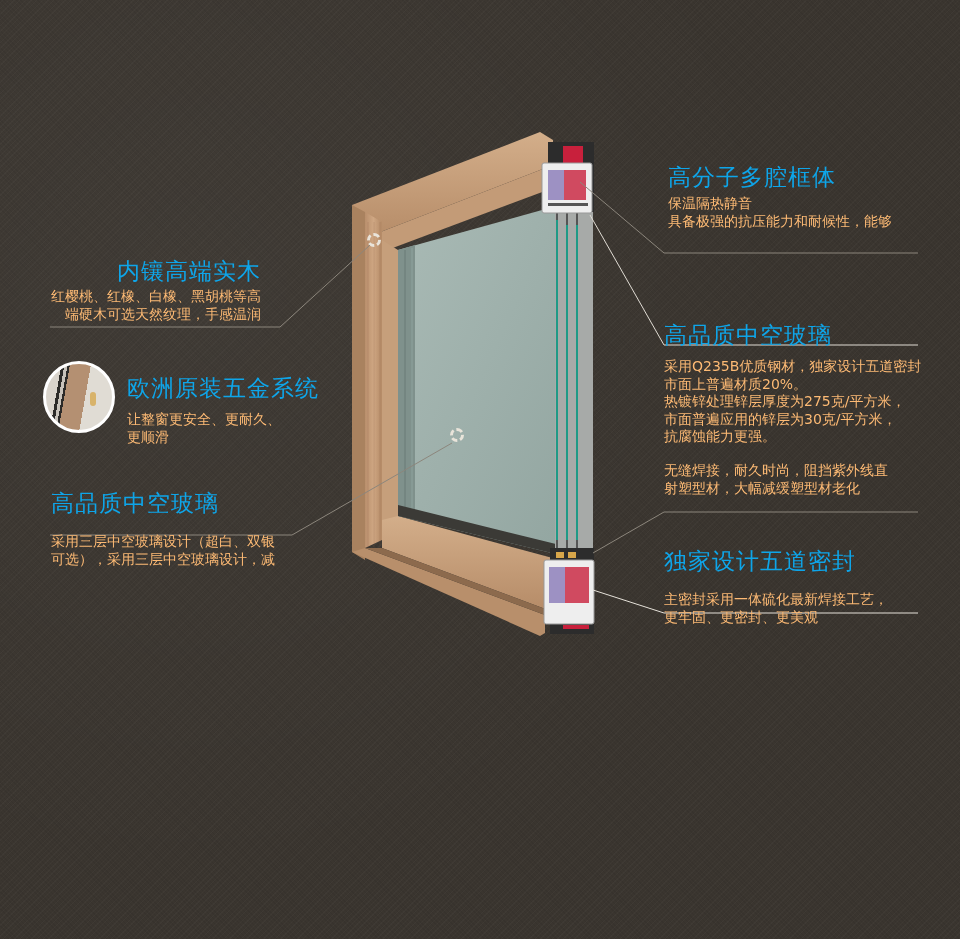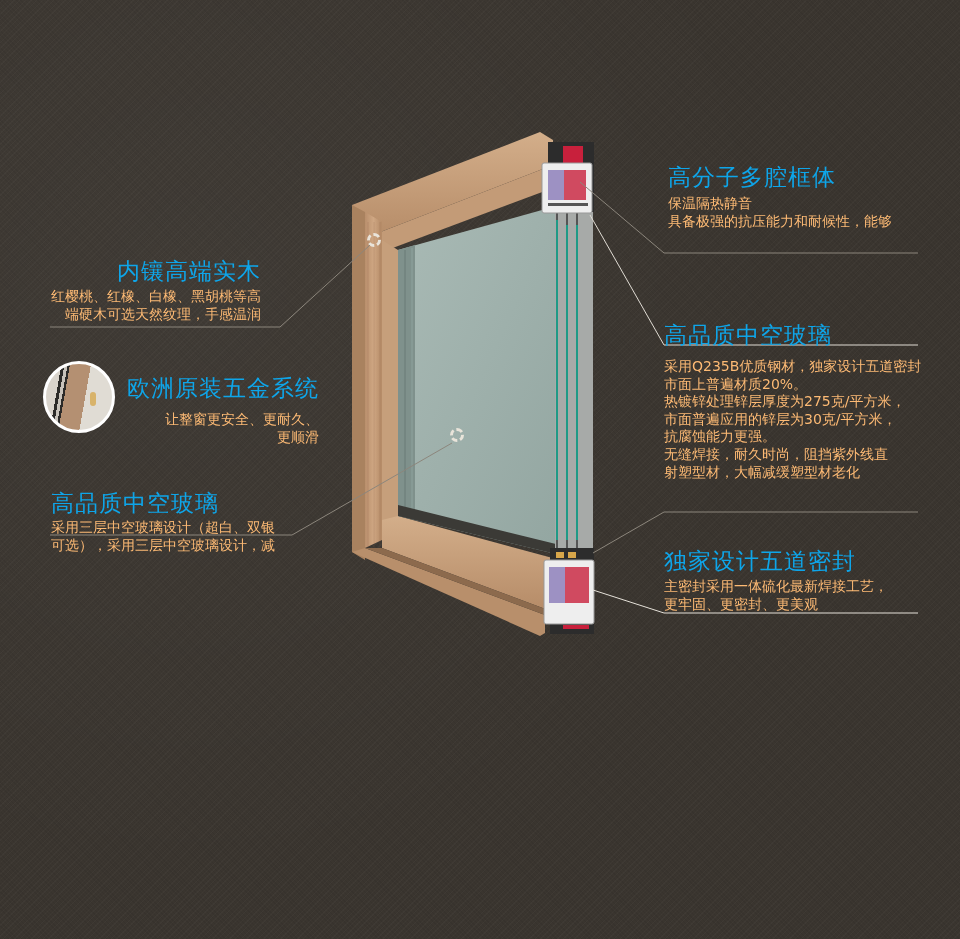--- a/index.html
+++ b/index.html
@@ -133,42 +133,42 @@
 <div class="abs" style="left:664px;top:320px;">
   <div class="title">高品质中空玻璃</div>
   <div class="desc" style="margin-top:7px;">采用Q235B优质钢材，独家设计五道密封</div>
   <div class="desc">市面上普遍材质20%。</div>
   <div class="desc">热镀锌处理锌层厚度为275克/平方米，</div>
   <div class="desc">市面普遍应用的锌层为30克/平方米，</div>
   <div class="desc">抗腐蚀能力更强。</div>
 </div>
 
 <div class="abs" style="left:664px;top:445px;">
-  <div class="desc" style="margin-top:1px;text-align:right;">无缝焊接，耐久时尚，阻挡紫外线直</div>
+  <div class="desc" style="margin-top:17px;text-align:right;">无缝焊接，耐久时尚，阻挡紫外线直</div>
   <div class="desc">射塑型材，大幅减缓塑型材老化</div>
 </div>
 
 <div class="abs" style="left:664px;top:546px;">
   <div class="title">独家设计五道密封</div>
-  <div class="desc" style="margin-top:1px;">主密封采用一体硫化最新焊接工艺，</div>
+  <div class="desc" style="margin-top:14px;">主密封采用一体硫化最新焊接工艺，</div>
   <div class="desc">更牢固、更密封、更美观</div>
 </div>
 
 <div class="abs" style="left:51px;top:256px;text-align:right;">
   <div class="title">内镶高端实木</div>
   <div class="desc" style="margin-top:1px;">红樱桃、红橡、白橡、黑胡桃等高</div>
   <div class="desc">端硬木可选天然纹理，手感温润</div>
 </div>
 
 <div class="circle-thumb">
   <div class="knob"></div>
 </div>
-<div class="abs" style="left:127px;top:373px;text-align:right;">
+<div class="abs" style="left:127px;top:373px;">
   <div class="title">欧洲原装五金系统</div>
   <div class="desc" style="margin-top:7px;">让整窗更安全、更耐久、</div>
   <div class="desc">更顺滑</div>
 </div>
 
 <div class="abs" style="left:51px;top:488px;">
   <div class="title">高品质中空玻璃</div>
-  <div class="desc" style="">采用三层中空玻璃设计（超白、双银</div>
+  <div class="desc" style="margin-top:14px;">采用三层中空玻璃设计（超白、双银</div>
   <div class="desc">可选），采用三层中空玻璃设计，减</div>
 </div>
 
 </body></html>

